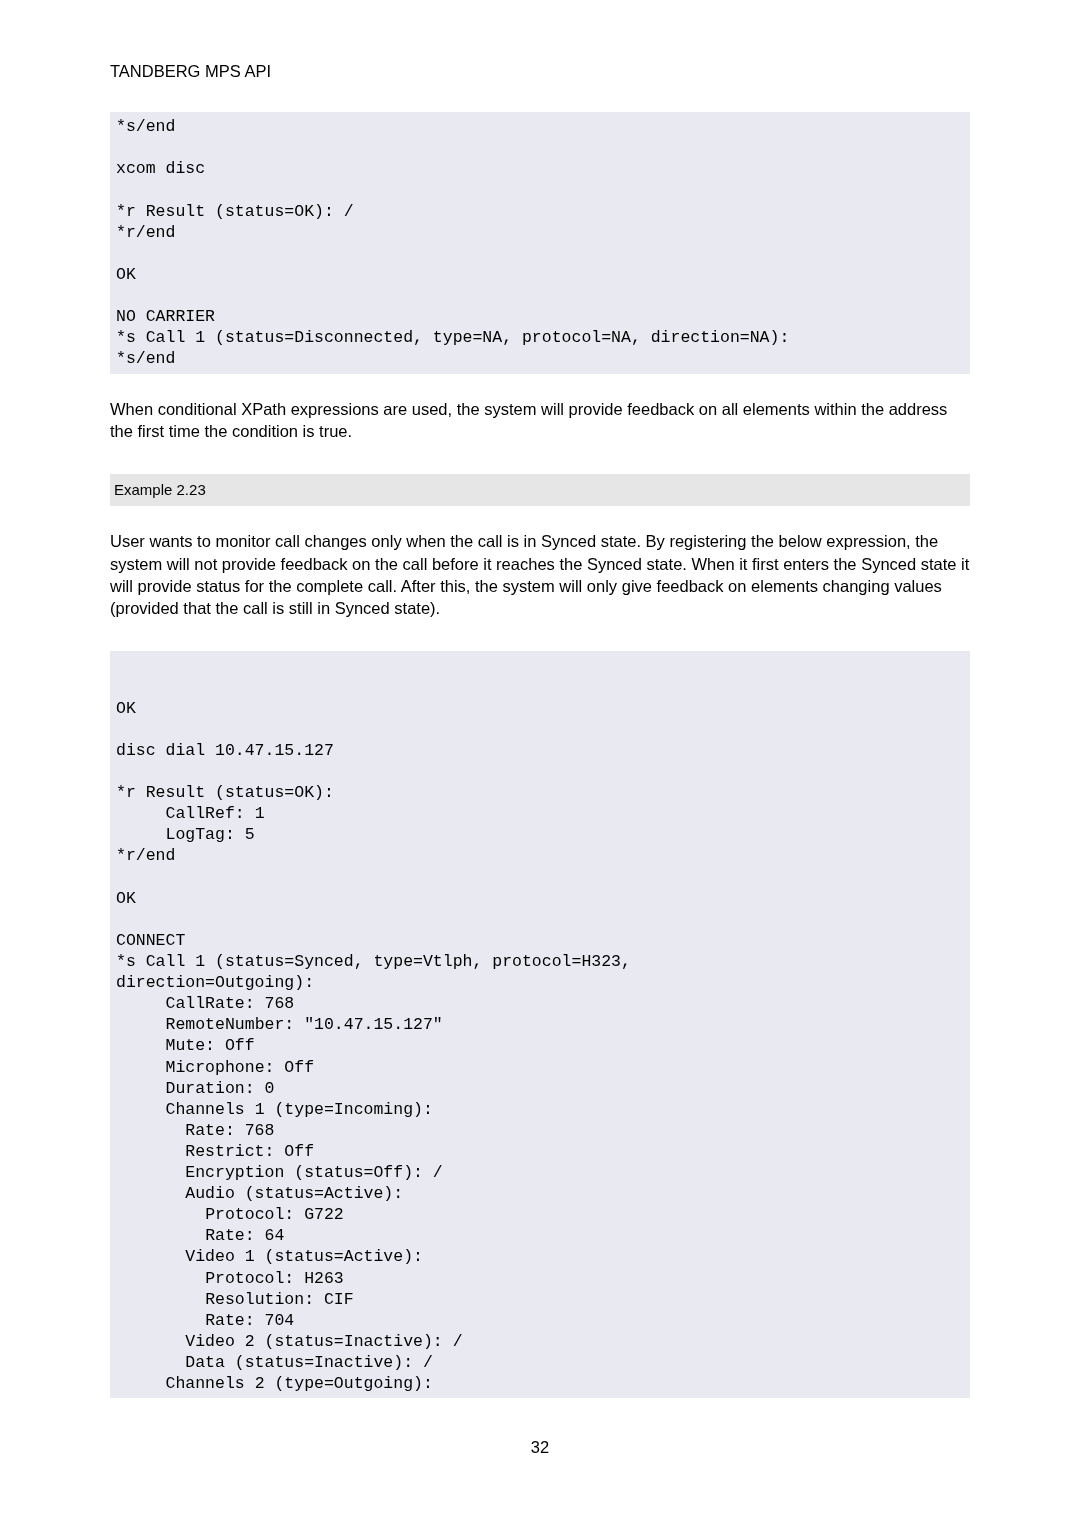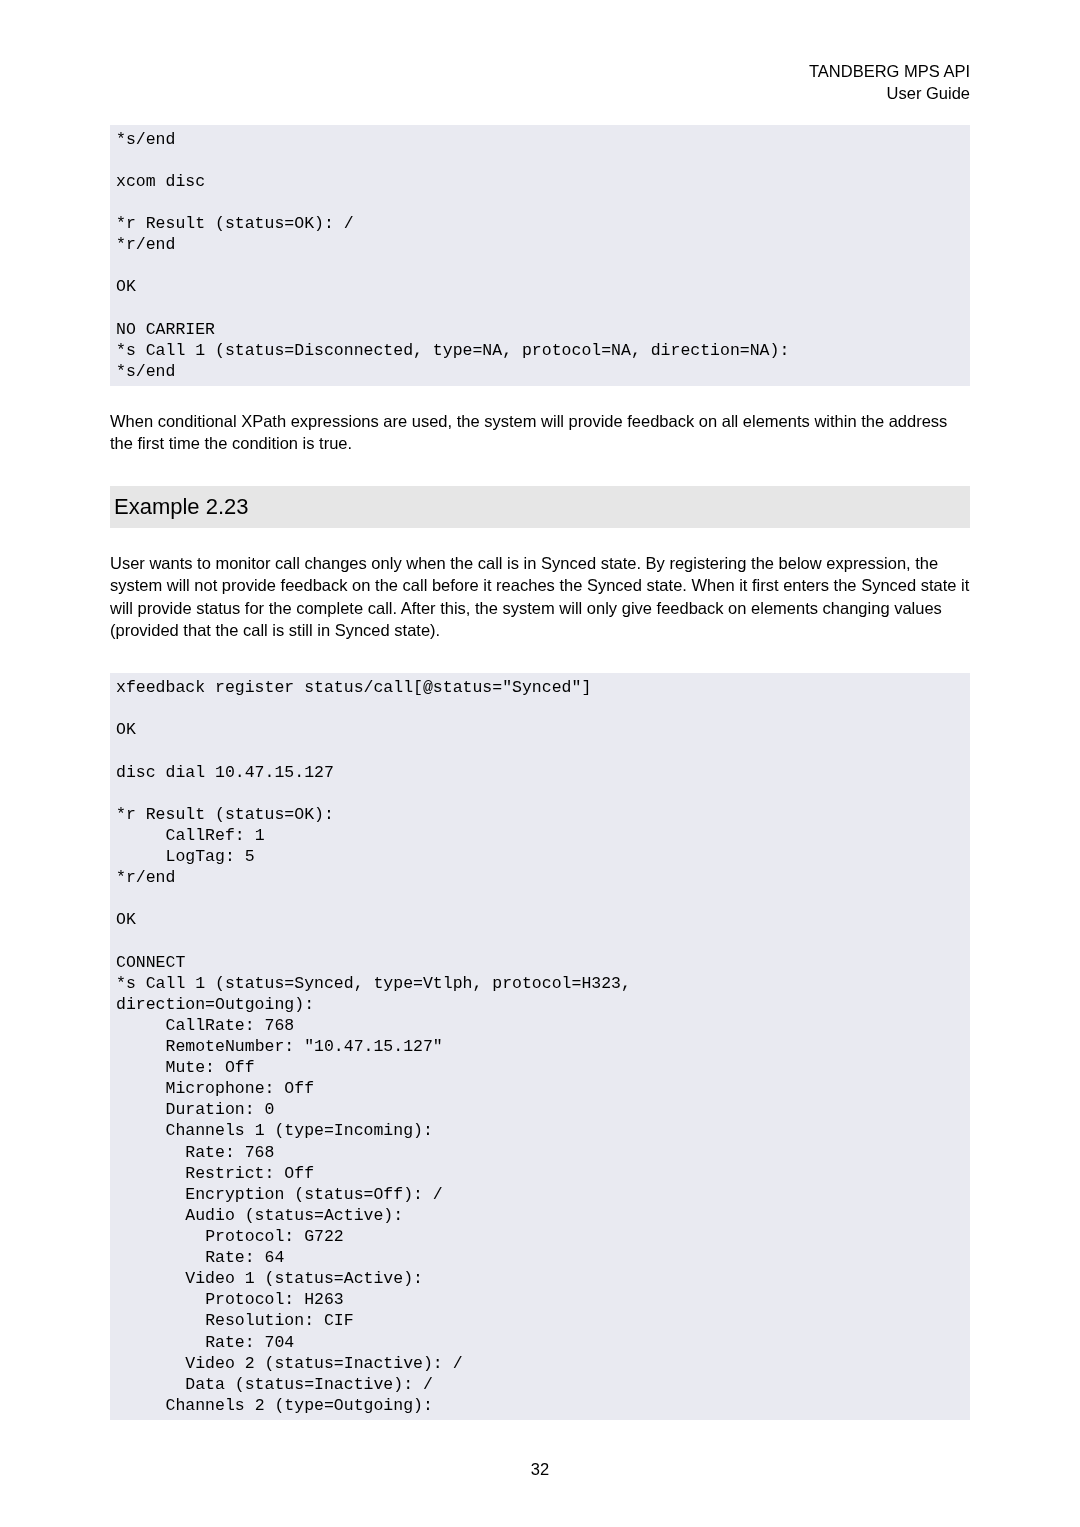--- a/index.html
+++ b/index.html
@@ -7,57 +7,56 @@
     font-family: Arial, Helvetica, sans-serif;
     background: #ffffff;
     width: 1080px;
     margin: 0 auto;
     padding: 60px 110px 40px 110px;
     color: #000;
     font-size: 16.5px;
     line-height: 1.35;
   }
   .header-right {
-    text-align: right;
+    text-align: left;
     font-size: 16.5px;
-    margin-bottom: 20px;
+    margin-bottom: 30px;
   }
   .code-block {
     background: #e9eaf1;
     font-family: "Courier New", Courier, monospace;
     font-size: 16.5px;
     padding: 4px 6px;
     white-space: pre-wrap;
     margin-bottom: 18px;
     line-height: 1.28;
   }
   .code-block .bold { font-weight: normal; }
   .body-text {
     margin-bottom: 32px;
     margin-top: 24px;
   }
   .example-heading {
     background: #e6e6e6;
     padding: 6px 4px 6px 4px;
-    font-size: 22px;
+    font-size: 15px;
     margin-bottom: 14px;
     display: block;
   }
   .page-number {
     text-align: center;
     font-size: 16.5px;
     margin-top: 38px;
   }
 </style>
 </head>
 <body>
 
 <div class="header-right">
   <div>TANDBERG MPS API</div>
-  <div>User Guide</div>
 </div>
 
 <div class="code-block" id="code-block-1">*s/end
 
 <span class="bold">xcom disc</span>
 
 *r Result (status=OK): /
 *r/end
 
 OK
@@ -65,21 +64,21 @@
 NO CARRIER
 *s Call 1 (status=Disconnected, type=NA, protocol=NA, direction=NA):
 *s/end </div>
 
 <p class="body-text">When conditional XPath expressions are used, the system will provide feedback on all elements within the address the first time the condition is true.</p>
 
 <div class="example-heading">Example 2.23</div>
 
 <p class="body-text">User wants to monitor call changes only when the call is in Synced state. By registering the below expression, the system will not provide feedback on the call before it reaches the Synced state. When it first enters the Synced state it will provide status for the complete call. After this, the system will only give feedback on elements changing values (provided that the call is still in Synced state).</p>
 
-<div class="code-block" id="code-block-2"><span class="bold">xfeedback register status/call[@status="Synced"]</span>
+<div class="code-block" id="code-block-2">
 
 OK
 
 <span class="bold">disc dial 10.47.15.127</span>
 
 *r Result (status=OK):
      CallRef: 1
      LogTag: 5
 *r/end
 

